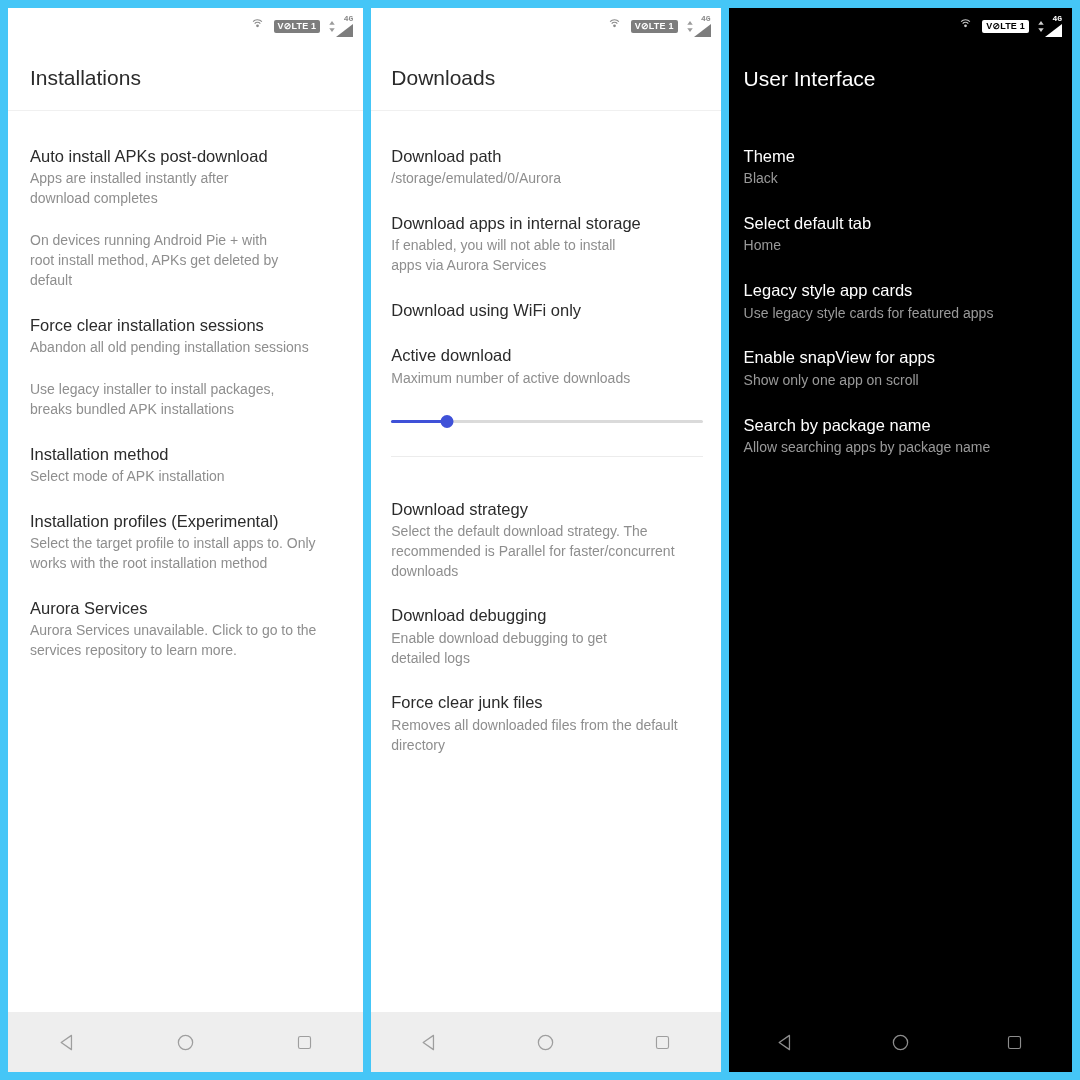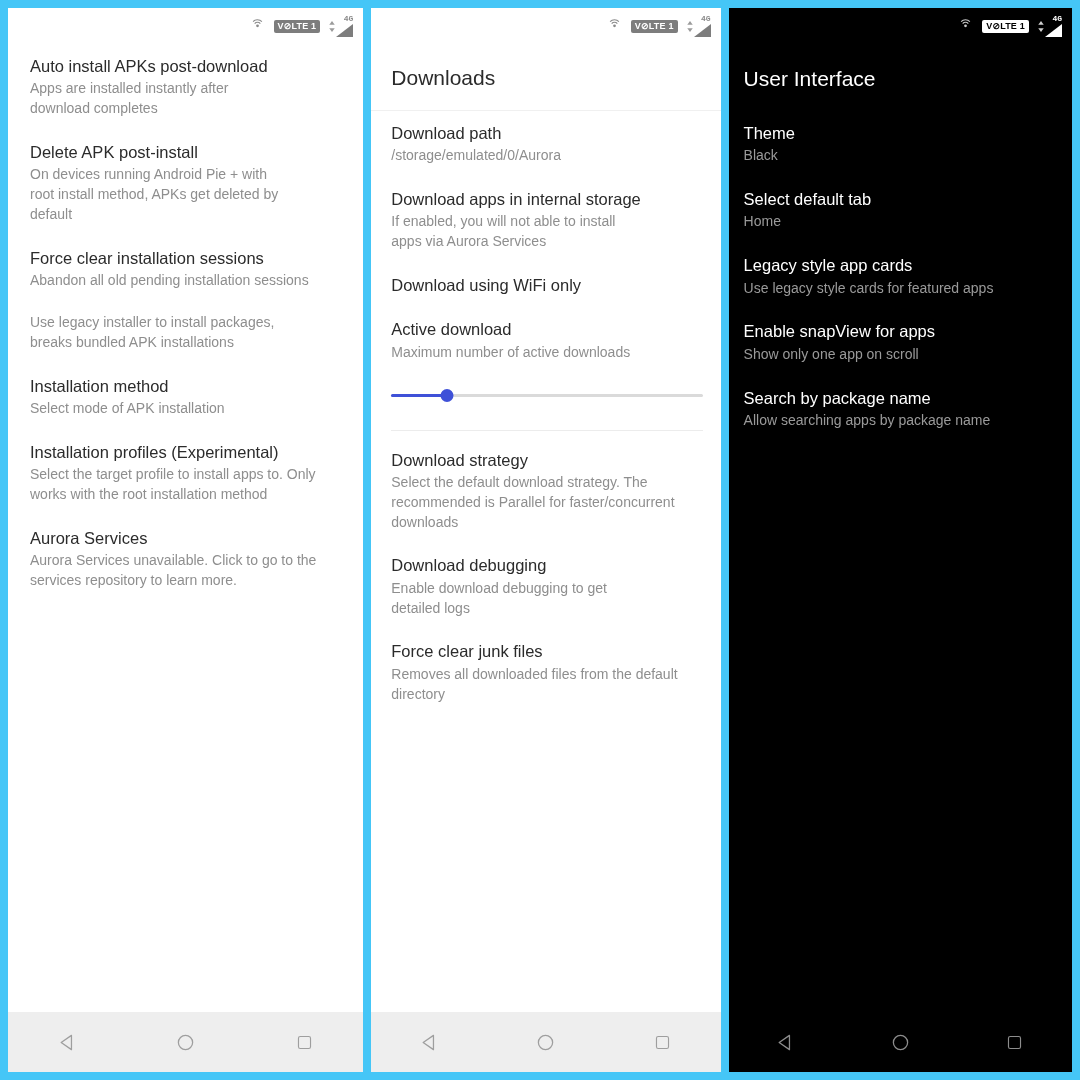--- a/index.html
+++ b/index.html
@@ -79,20 +79,21 @@
   .list { flex: 1; overflow: hidden; padding-top: 11px; }
   .panel-1 .list { padding-left: 22px; padding-right: 0; }
   .panel-2 .list { padding-left: 20px; padding-right: 0; }
   .panel-3 .list { padding-left: 15px; padding-right: 0; }
 
   .item { margin-bottom: 10px; }
   .item-title {
     font-size: 16.5px;
     line-height: 1.35;
     white-space: nowrap;
+    margin-top: 23px;
   }
   .item-sub {
     font-size: 14px;
     line-height: 1.42;
     margin-top: 2px;
     white-space: pre-line;
   }
   .panel-1 .item-title, .panel-2 .item-title { color: #2b2b2b; }
   .panel-1 .item-sub,   .panel-2 .item-sub   { color: #8e8e8e; }
   .panel-3 .item-title { color: #ffffff; }
@@ -173,29 +174,29 @@
         </span>
         <span class="sig-wrap">
           <span class="gen-label">4G</span>
           <svg width="17" height="13" viewBox="0 0 17 13">
               <polygon points="0,13 17,13 17,0" fill="#7d7d7d"></polygon>
             </svg>
         </span>
       </span>
     </div>
 
+    <div class="header">Installations</div>
 
     <div class="list">
       <div class="item gap-lg">
         <div class="item-title">Auto install APKs post-download</div>
         <div class="item-sub">Apps are installed instantly after
 download completes</div>
       </div>
       <div class="item gap-lg">
-        <div class="item-title">Delete APK post-install</div>
         <div class="item-sub">On devices running Android Pie + with
 root install method, APKs get deleted by
 default</div>
       </div>
       <div class="item gap-lg">
         <div class="item-title">Force clear installation sessions</div>
         <div class="item-sub">Abandon all old pending installation sessions</div>
       </div>
       <div class="item gap-lg">
         <div class="item-sub">Use legacy installer to install packages,

